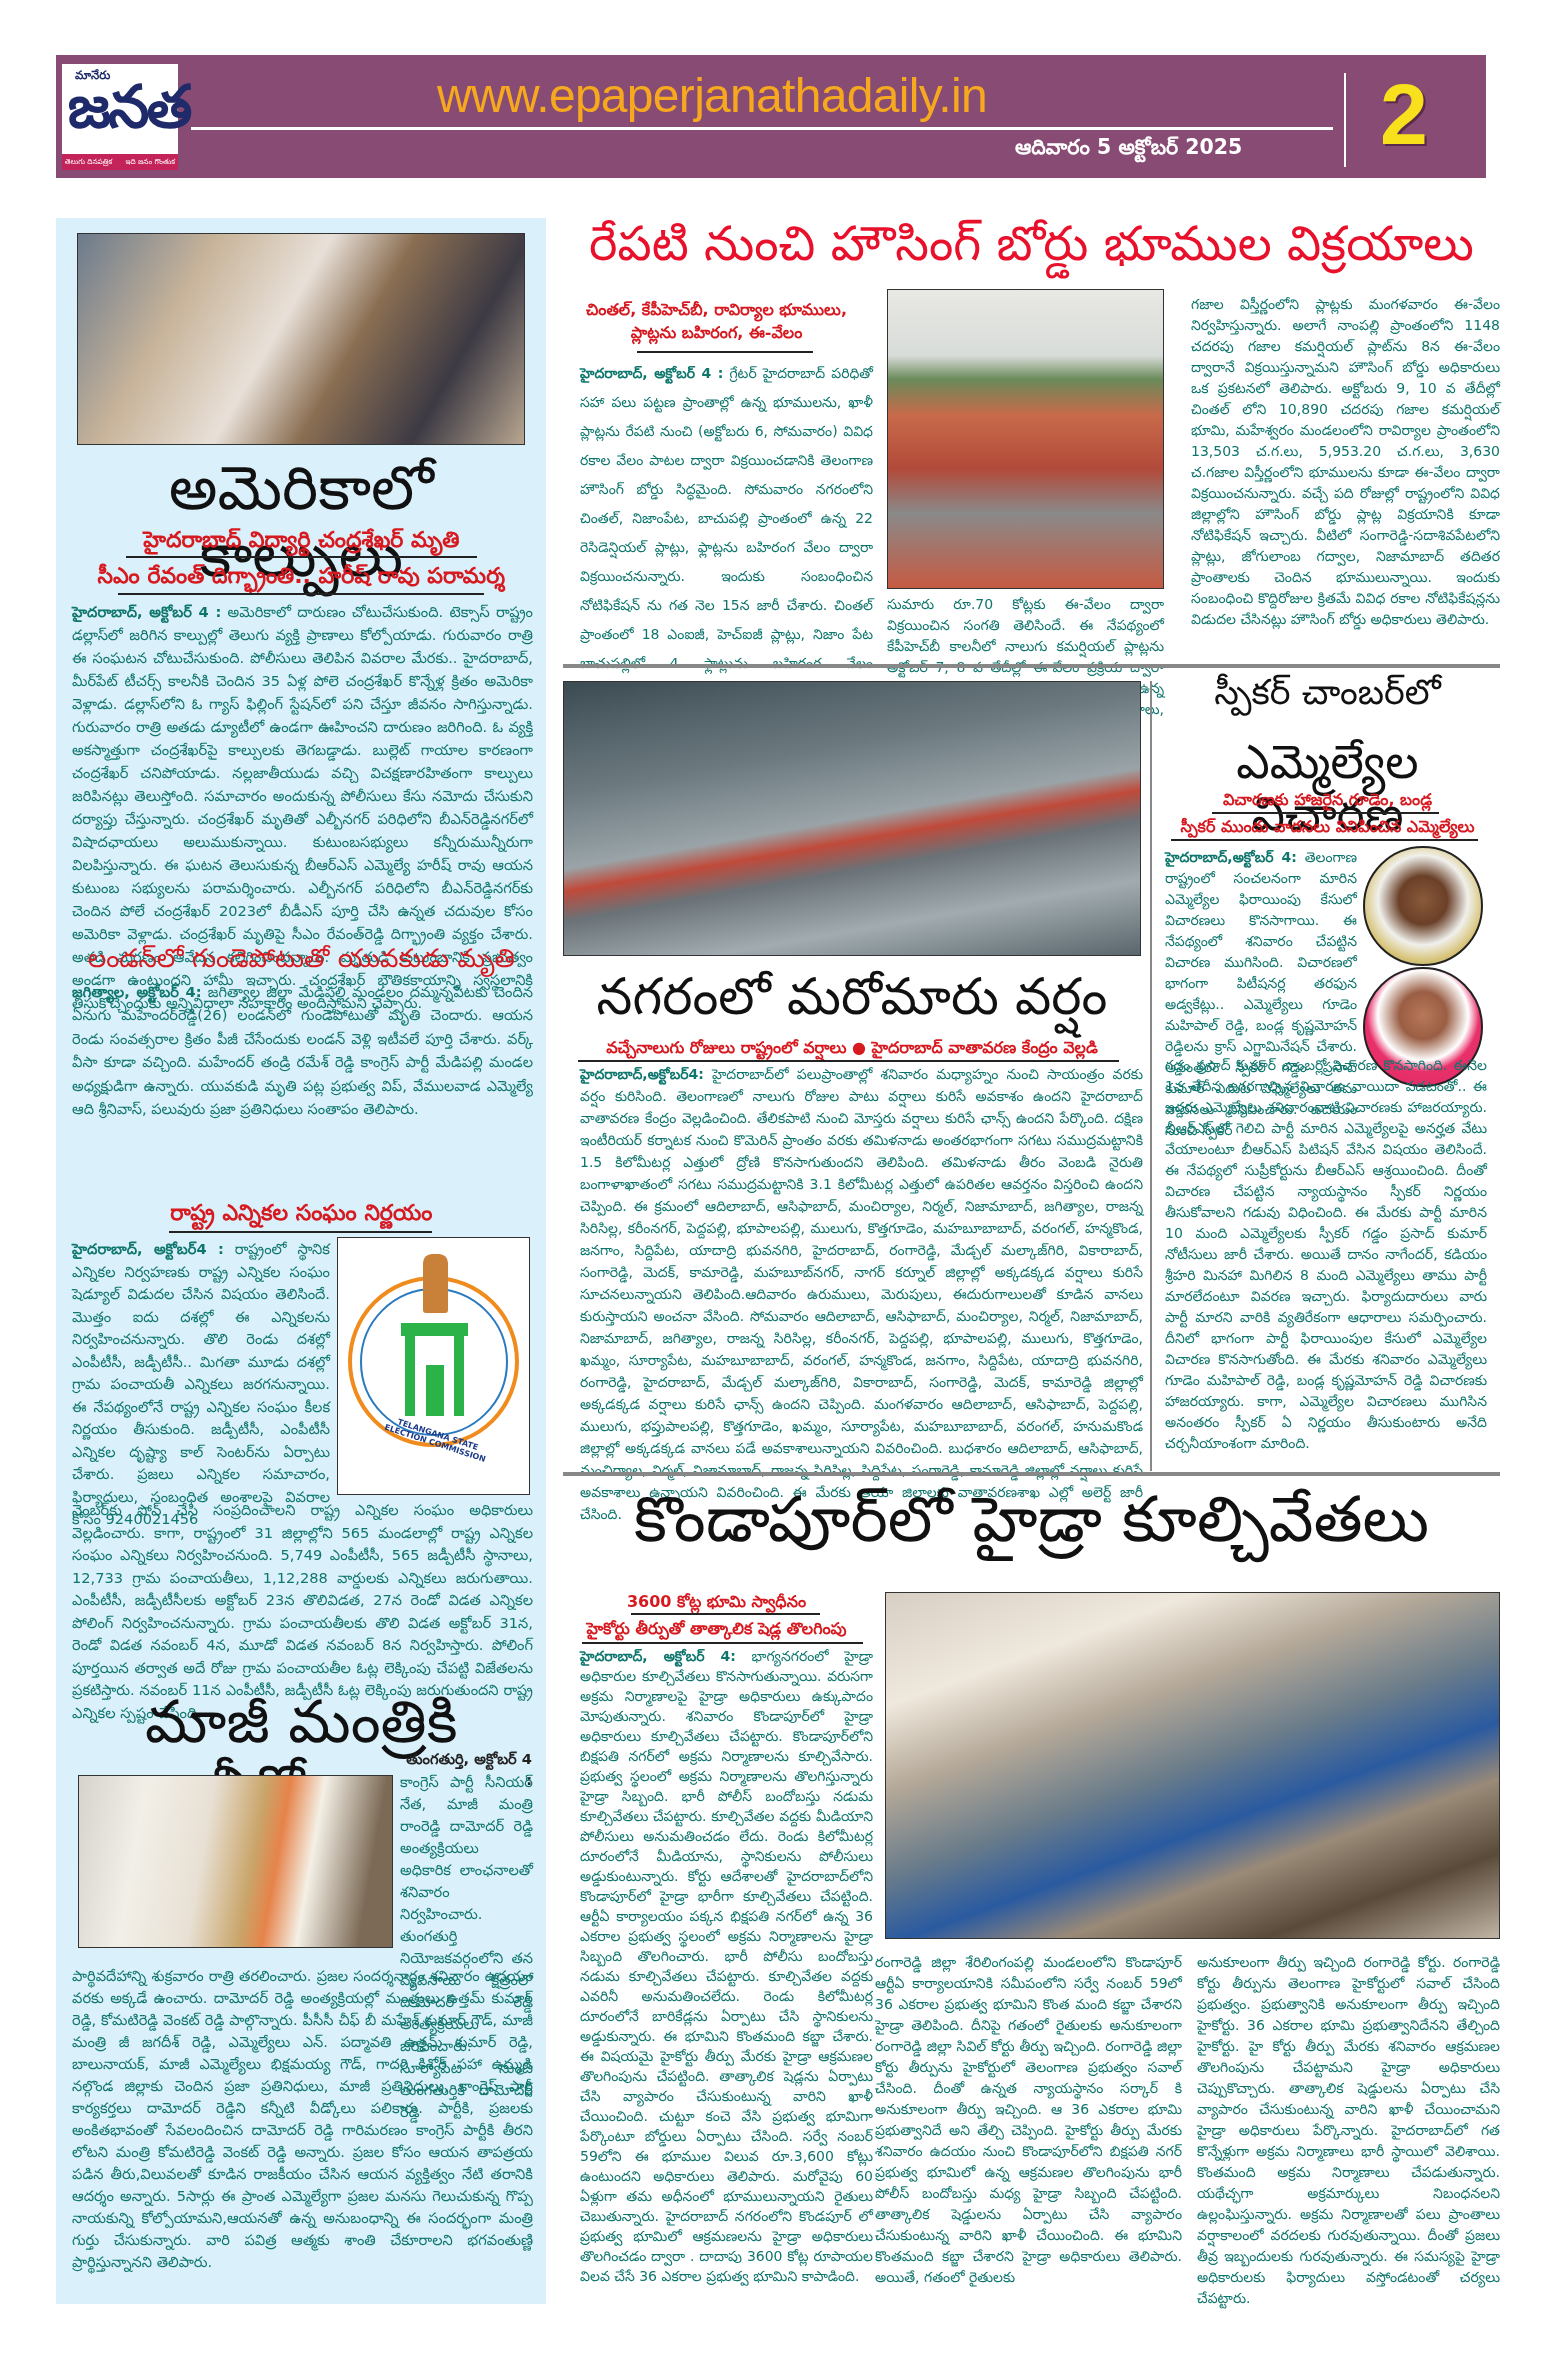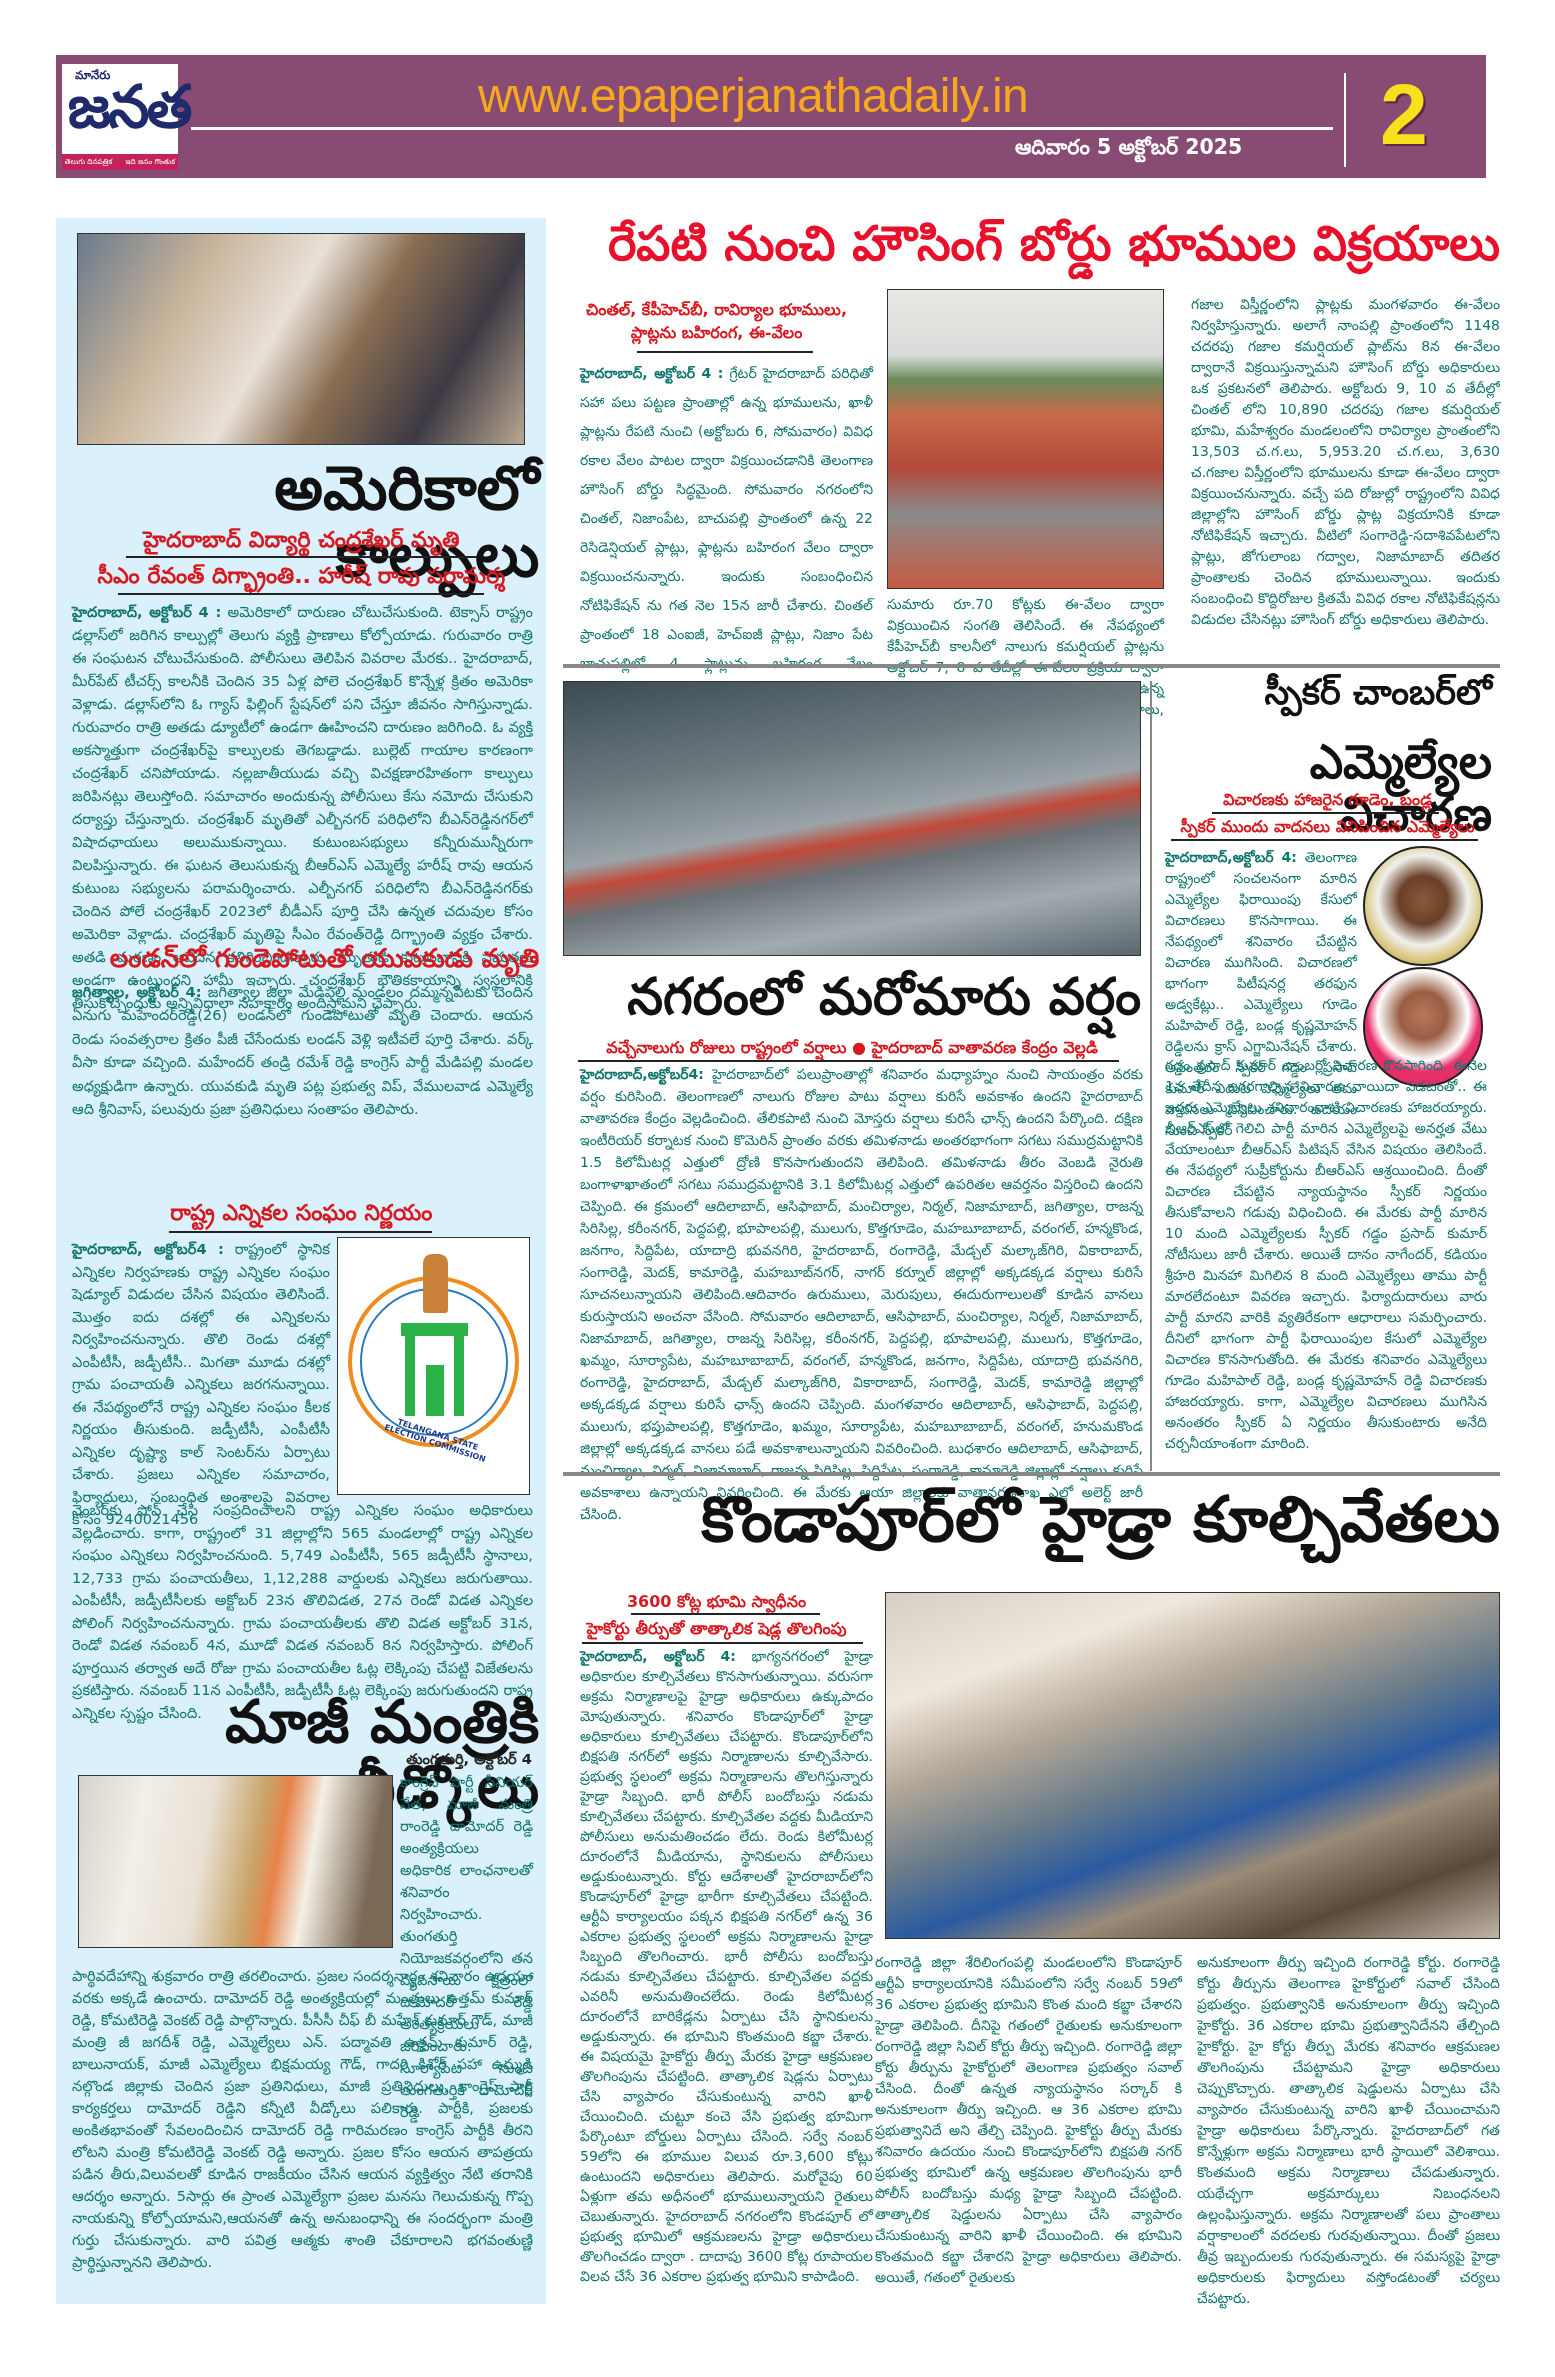--- a/index.html
+++ b/index.html
@@ -6,29 +6,29 @@
 html,body{width:1556px;height:2377px;background:#fff;overflow:hidden;}
 body{font-family:"DejaVu Sans","Liberation Sans",sans-serif;color:#222;position:relative;}
 .abs{position:absolute;}
 
 #masthead{left:56px;top:55px;width:1430px;height:123px;background:#874b74;}
 #logo{left:5.9px;top:8.8px;width:116px;height:106px;background:#fff;}
 #logo .top{position:absolute;left:13px;top:4.4px;font-size:11.7px;font-weight:bold;color:#1f2a6b;font-family:"DejaVu Sans",sans-serif;text-align:right;}
 #logo .big{position:absolute;left:5.9px;top:13px;font-size:59px;font-weight:bold;color:#1f2a6b;line-height:1;font-family:"DejaVu Serif",serif;letter-spacing:-2.9px;}
 #logo .strip{position:absolute;left:0;bottom:0;width:100%;height:16px;background:#c42359;}
 #logo .strip span{position:absolute;top:2.9px;font-size:7.3px;color:#fff;}
-#site-url{left:381px;top:13px;font-size:48px;color:#f6a81e;font-family:"Liberation Sans",sans-serif;letter-spacing:-0.7px;margin-left:41px;}
+#site-url{left:381px;top:13px;font-size:48px;color:#f6a81e;font-family:"Liberation Sans",sans-serif;letter-spacing:-0.7px;}
 #mast-rule{left:135px;top:72px;width:1142px;height:2.9px;background:#fff;}
 #mast-vrule{left:1288px;top:17.6px;width:1.5px;height:94px;background:#fff;}
 #edition-date{left:959px;top:80px;font-size:20.5px;color:#fff;font-weight:bold;}
 #page-number{left:1324px;top:10.2px;font-size:86px;color:#f8e01c;font-weight:bold;font-family:"Liberation Sans",sans-serif;text-shadow:2.2px 2.2px 0 #5a2a4a;}
 
 #left-col{left:56px;top:218px;width:490px;height:2086px;background:#daf0fb;}
 .photo{background:linear-gradient(135deg,#7d6e64,#b8a89a 40%,#5c4f48 70%,#ccc);border:0.7px solid #333;}
-.headline{font-weight:bold;line-height:1.1;text-align:right;color:#111;}
+.headline{font-weight:normal;line-height:1.1;text-align:center;color:#111;}
 .sub-red{color:#d71920;font-weight:bold;text-align:center;font-size:22px;}
 .rule{height:1.5px;background:#222;}
 .body-text{font-size:16px;line-height:25px;text-align:justify;color:#0f766e;font-family:"DejaVu Sans",sans-serif;}
 .body-text b{font-weight:bold;}
 .gray-rule{height:3.7px;background:#888;}
 .red-head{color:#e8102a;}
 .logo-seal{border:1.5px solid #333;background:#fff;}
 .seal-ring{position:absolute;border-radius:50%;border:4.4px solid #f08c1e;}
 .seal-inner{position:absolute;border-radius:50%;border:2.2px solid #2a7ac0;}
 .seal-text{position:absolute;font-size:10.2px;color:#1a3a8a;font-weight:bold;}

